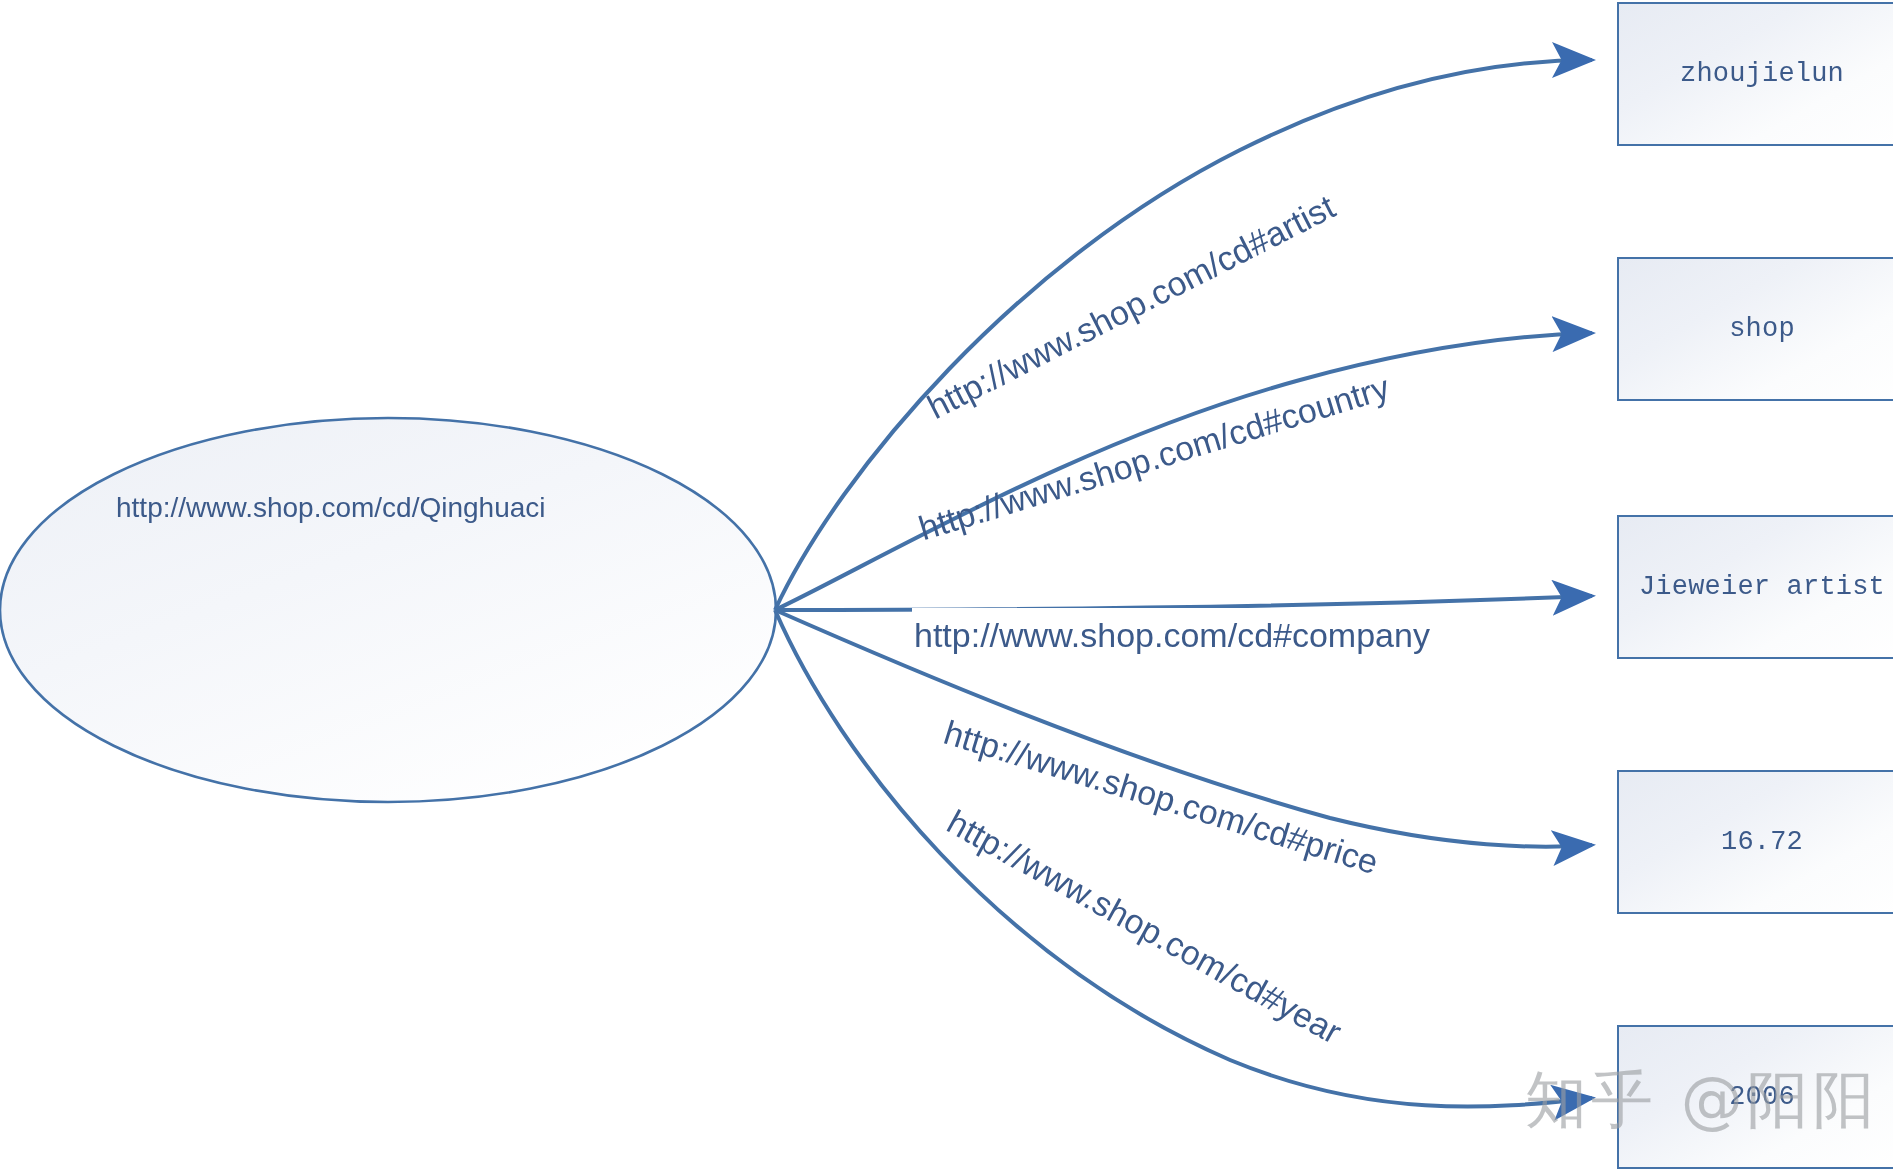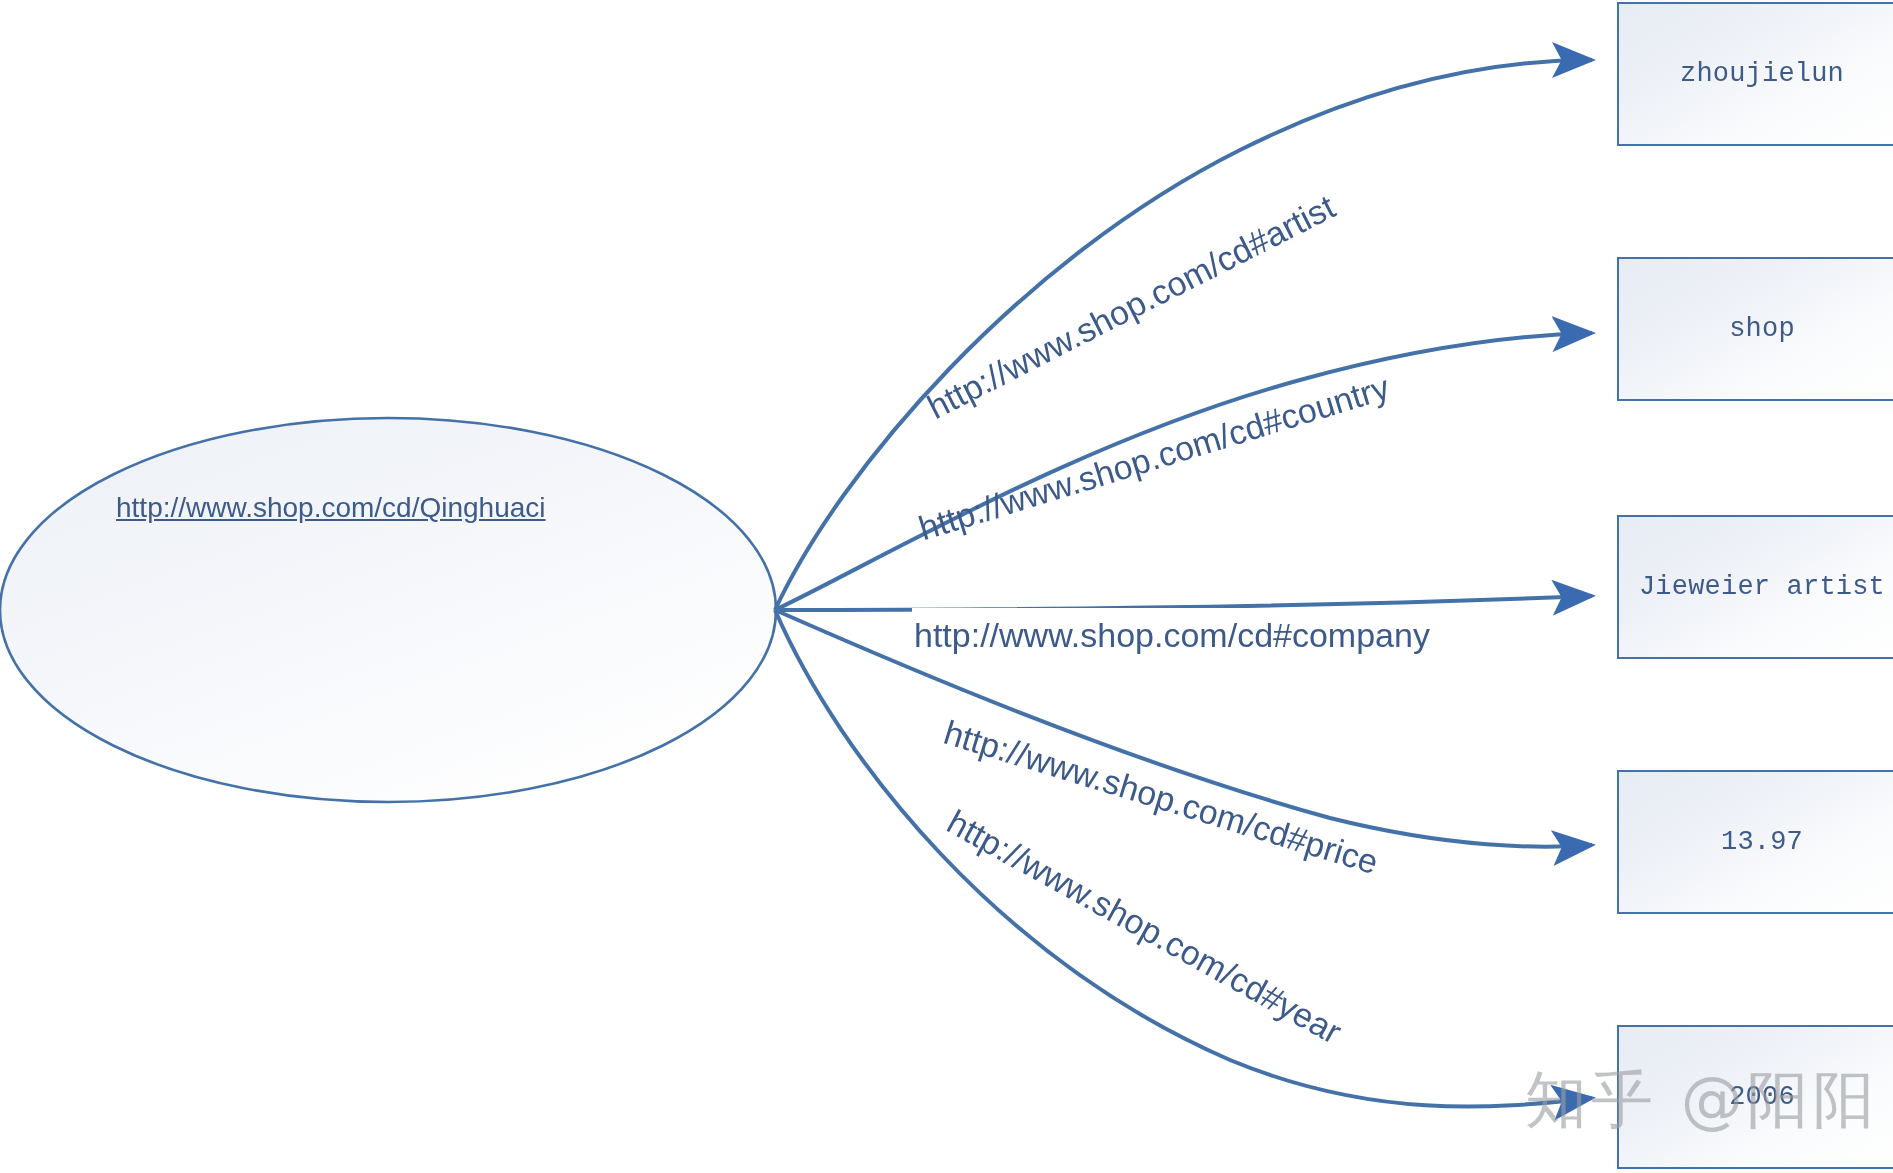--- a/index.html
+++ b/index.html
@@ -39,21 +39,20 @@
     color: #3c5a8a;
     letter-spacing: 0.2px;
     white-space: nowrap;
   }
   .subject-label {
     position: absolute;
     font-family: "Liberation Sans", sans-serif;
     font-size: 28px;
     color: #3c5a8a;
     white-space: nowrap;
-    text-decoration: underline;
   }
   .edge-label {
     position: absolute;
     font-family: "Liberation Sans", sans-serif;
     color: #3c5a8a;
     white-space: nowrap;
     transform-origin: 0 50%;
   }
   .watermark {
     position: absolute;
@@ -113,21 +112,21 @@
 
   <div class="node-box" style="left:1617px; top:257px; width:290px; height:144px;">
     <span class="node-box-label">shop</span>
   </div>
 
   <div class="node-box" style="left:1617px; top:515px; width:290px; height:144px;">
     <span class="node-box-label">Jieweier artist</span>
   </div>
 
   <div class="node-box" style="left:1617px; top:770px; width:290px; height:144px;">
-    <span class="node-box-label">13.97</span>
+    <span class="node-box-label">16.72</span>
   </div>
 
   <div class="node-box" style="left:1617px; top:1025px; width:290px; height:144px;">
     <span class="node-box-label">2006</span>
   </div>
 
   <div class="watermark" style="left:1525px; top:1058px;">知乎 @阳阳</div>
 
 </div>
 

